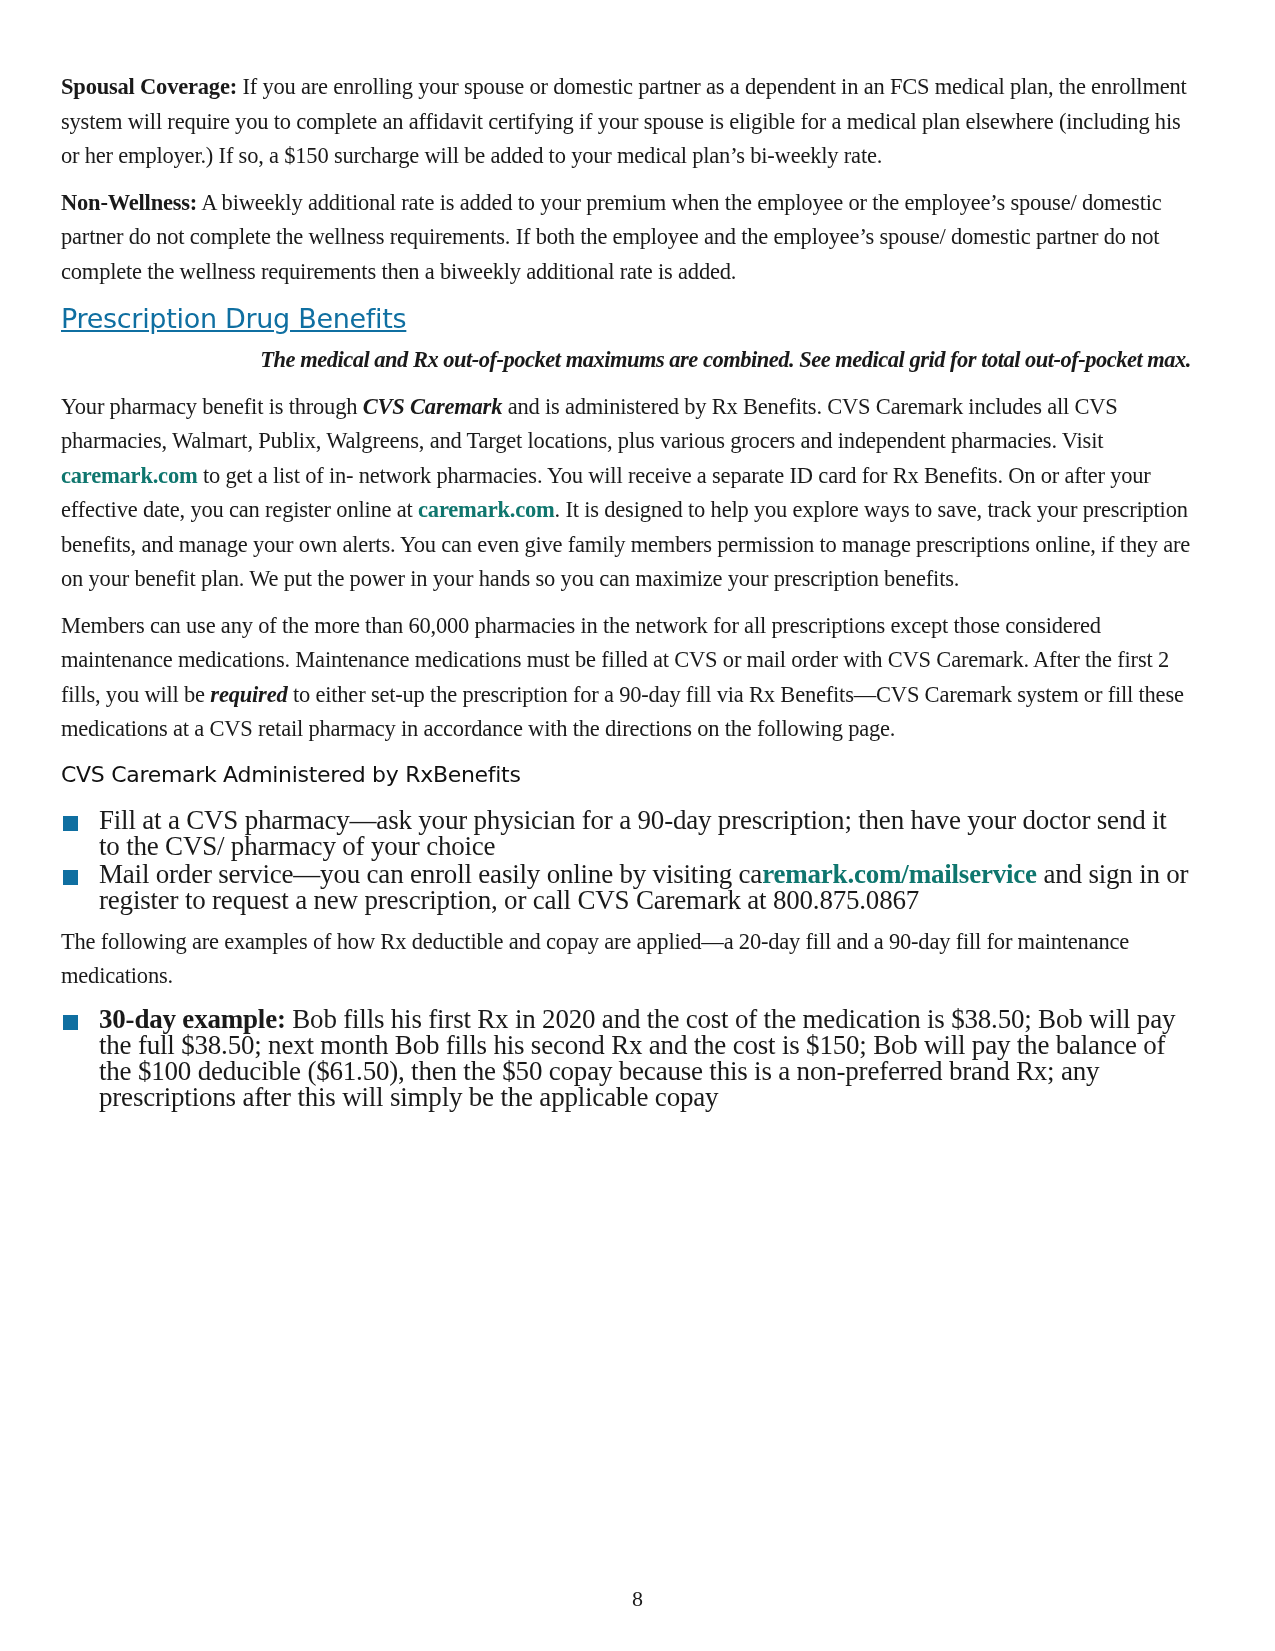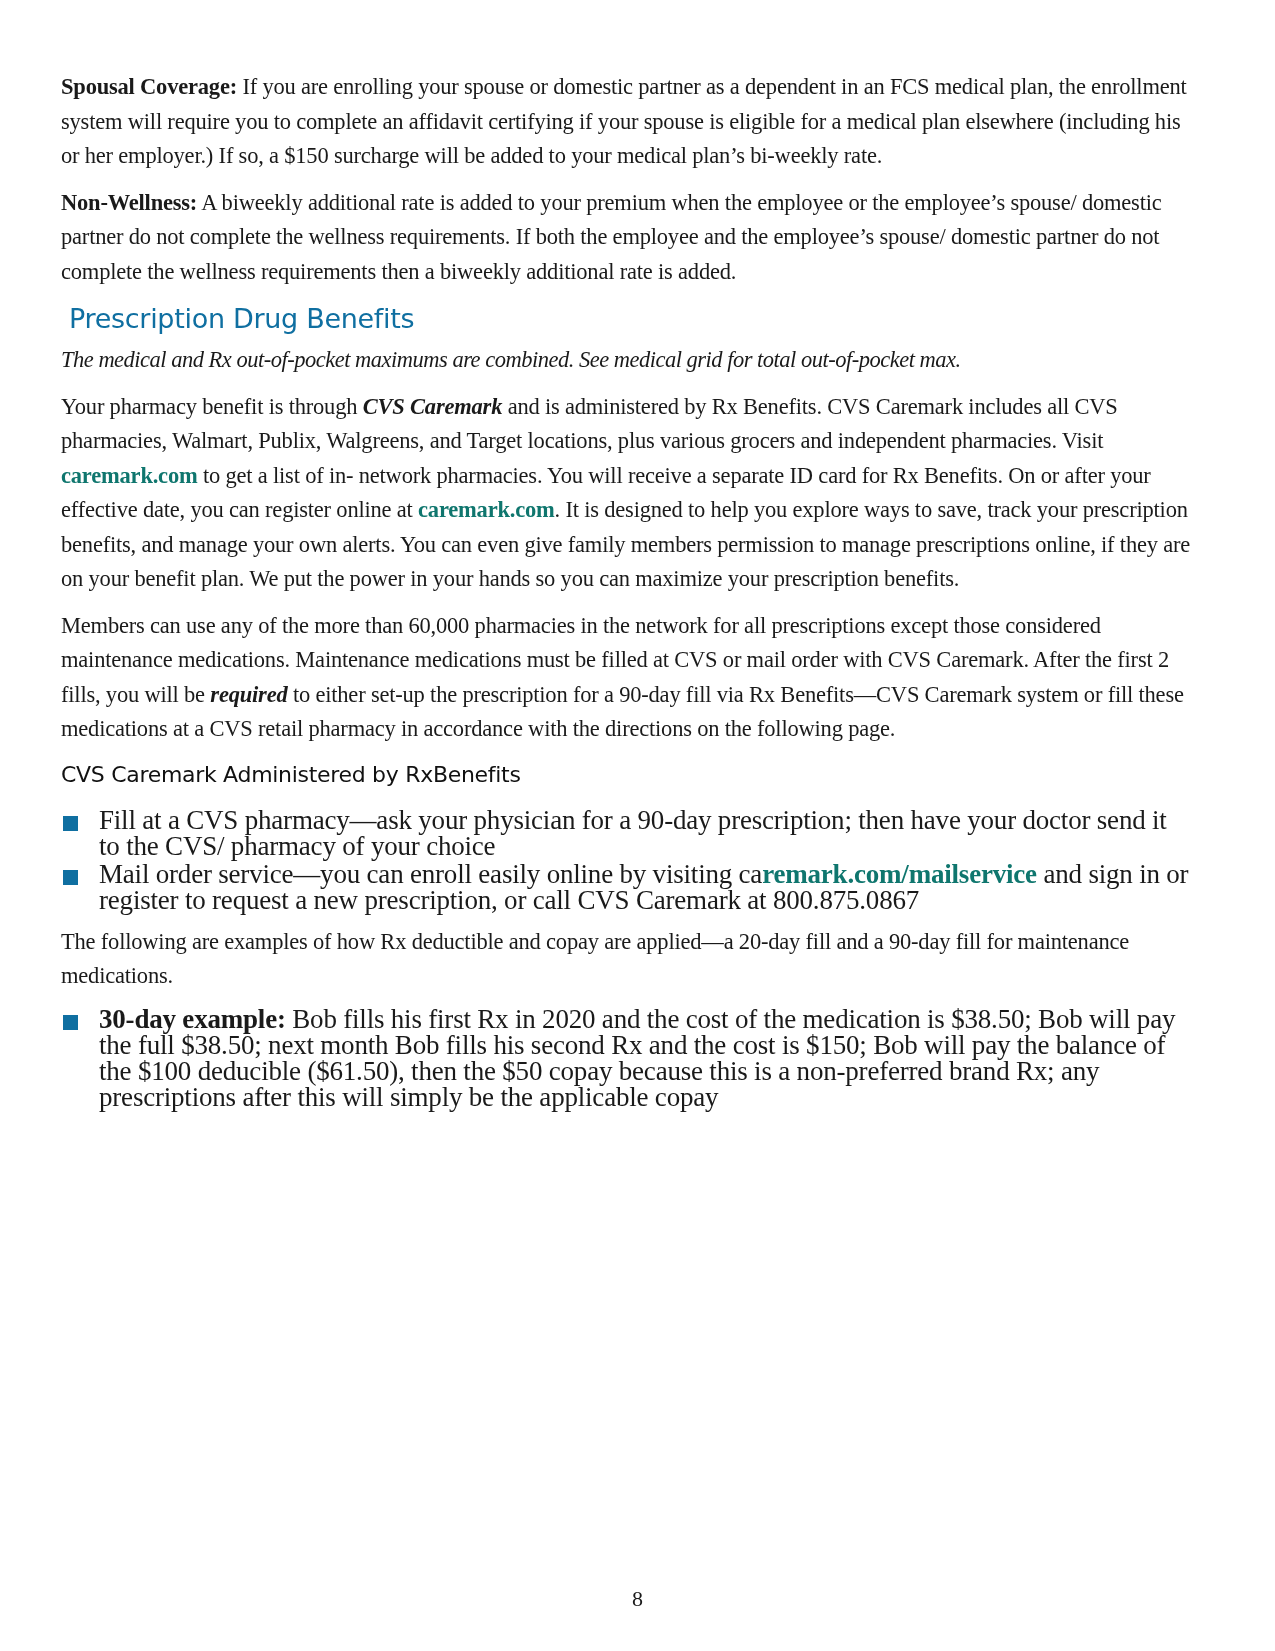--- a/index.html
+++ b/index.html
@@ -23,37 +23,39 @@
       line-height: 34.5px;
       letter-spacing: -0.2px;
     }
     b { font-weight: bold; }
     .link { color: #0f766e; font-weight: bold; }
     h2.section {
       font-family: "DejaVu Sans", "Liberation Sans", sans-serif;
       font-weight: normal;
       color: #0f6fa1;
       font-size: 27px;
-      margin: 6px 0 6px 8px;
+      margin: 6px 0 6px 0;
       line-height: 36px;
       letter-spacing: -0.3px;
+      text-decoration: underline;
     }
     h3.sub {
       font-family: "DejaVu Sans", "Liberation Sans", sans-serif;
       font-weight: normal;
       color: #111;
       font-size: 22px;
       margin: 0 0 16px 0;
       line-height: 32px;
       letter-spacing: -0.3px;
     }
     .italic-note {
       font-style: italic;
-      font-weight: normal;
+      font-weight: bold;
       letter-spacing: -0.5px;
+      text-align: right;
     }
     ul.bullets {
       list-style: none;
       margin: 0 0 12px 0;
       padding: 0;
     }
     ul.bullets li {
       position: relative;
       padding-left: 38px;
       font-size: 27px;

